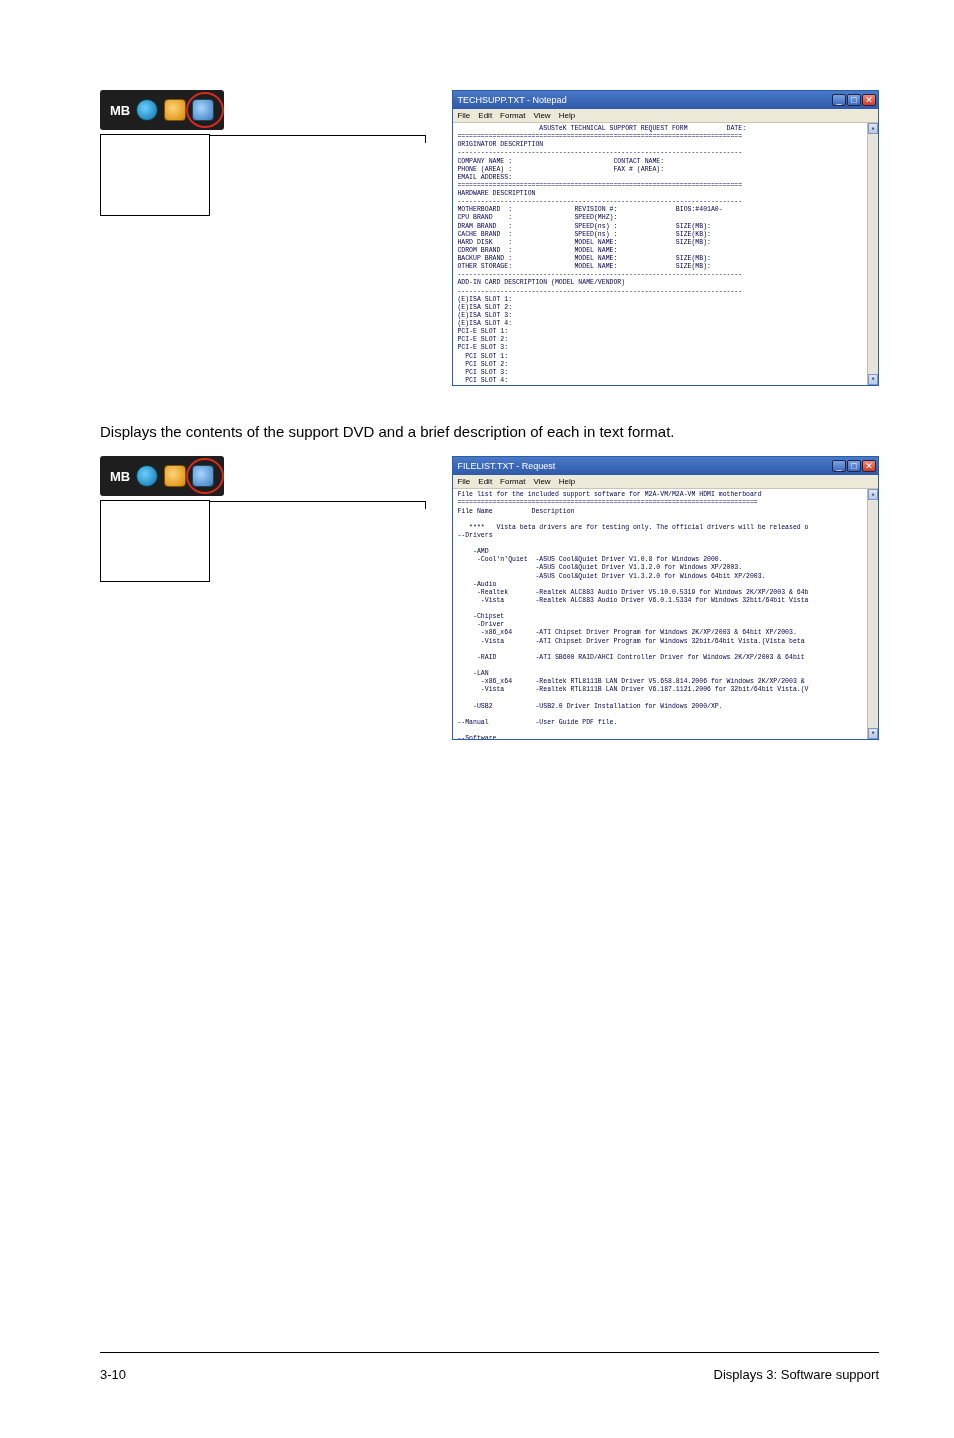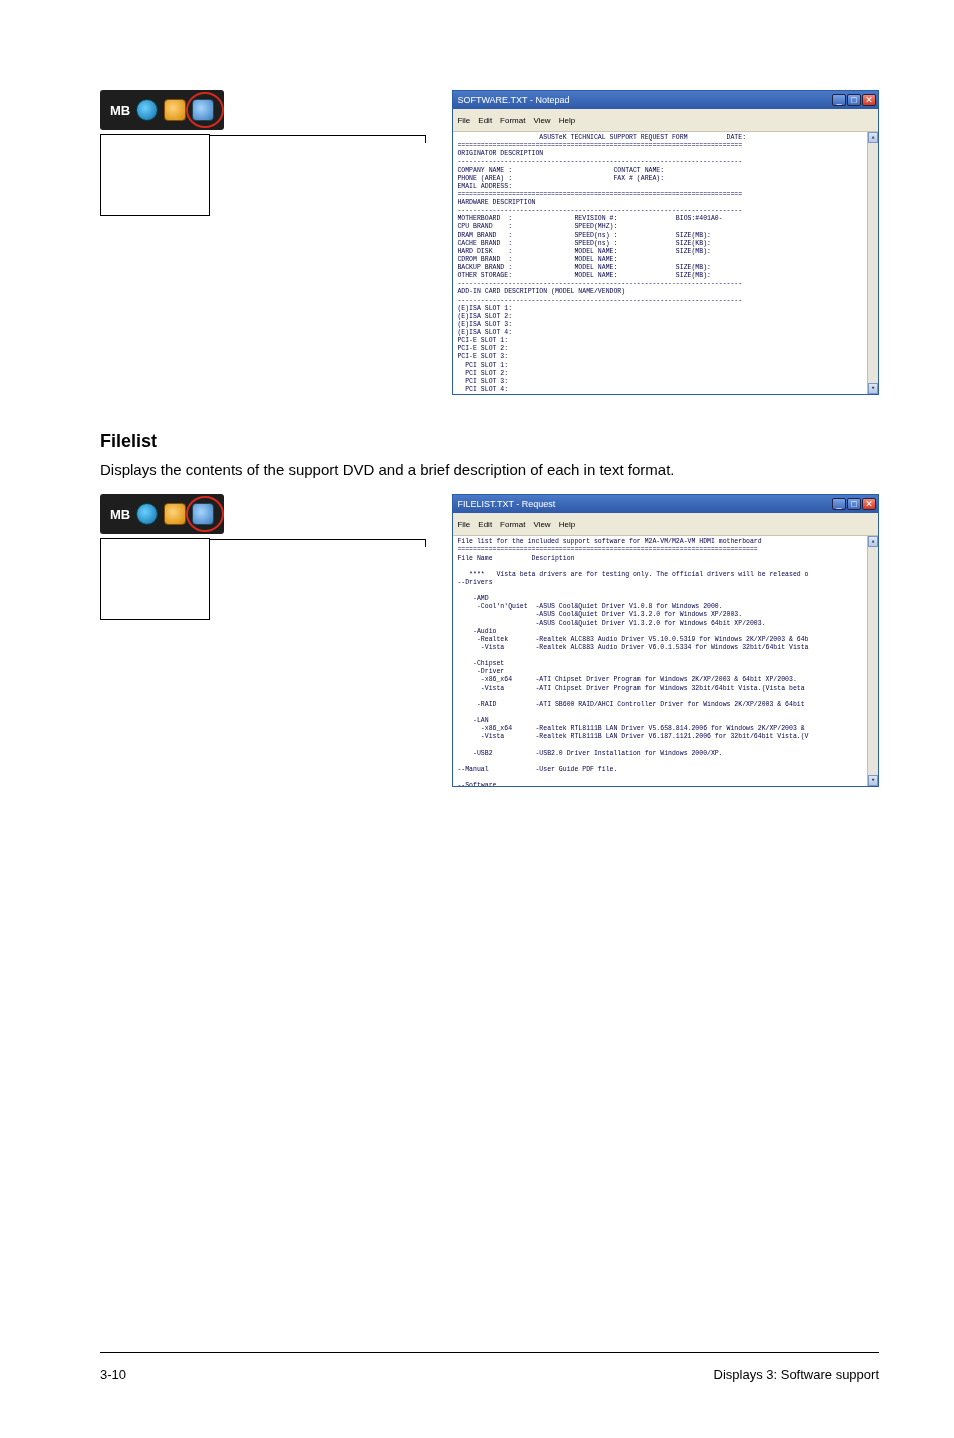--- a/index.html
+++ b/index.html
@@ -101,21 +101,21 @@
     }
     .np-titlebar .wc span{
       width:14px;height:12px;display:inline-flex;align-items:center;justify-content:center;
       color:#fff;font-size:9px;border:1px solid #224;border-radius:2px;
     }
     .wc .min{background:linear-gradient(#7aa3e4,#3f6abb);}
     .wc .max{background:linear-gradient(#7aa3e4,#3f6abb);}
     .wc .close{background:linear-gradient(#f08a7a,#d13a22);}
     .np-menubar {
       background: #ece9d8;
-      height: 23px;
+      height: 14px;
       display: flex;
       gap: 8px;
       padding: 0 4px;
       font-family: Tahoma, Arial, sans-serif;
       font-size: 8px;
       color: #000;
       align-items:center;
       border-bottom:1px solid #c9c4b3;
     }
     .np-body {
@@ -176,21 +176,21 @@
       <div class="conn-box">
         <div class="conn-line"></div>
         <div class="conn-drop"></div>
       </div>
     </div>
 
     <div style="width:215px;"></div>
 
     <div class="notepad-window">
       <div class="np-titlebar">
-        <span>SOFTWARE.TXT - Notepad</span>
+        <span>TECHSUPP.TXT - Notepad</span>
         <span class="wc">
           <span class="min">_</span>
           <span class="max">□</span>
           <span class="close">✕</span>
         </span>
       </div>
       <div class="np-menubar">
         <span>File</span>
         <span>Edit</span>
         <span>Format</span>
@@ -240,21 +240,20 @@
 PROBLEM DESCRIPTION (WHAT PROBLEMS AND UNDER WHAT SITUATIONS)<div class="np-scroll" style="display:flex;flex-direction:column;">
           <div class="arrow">▴</div>
           <div class="track"></div>
           <div class="arrow">▾</div>
         </div></div>
     </div>
   </div>
 </div>
 
 <div class="section-block">
-  <h2 class="section-title">Filelist</h2>
   <p class="section-desc">Displays the contents of the support DVD and a brief description of each in text format.</p>
 
   <div class="figure-row figure-outer">
     <div class="left-stack" style="position:relative;">
       <div class="logo-bar">
         <span class="mb">MB</span>
         <span class="disc"></span>
         <span class="tool"></span>
         <span class="doc"></span>
       </div>

